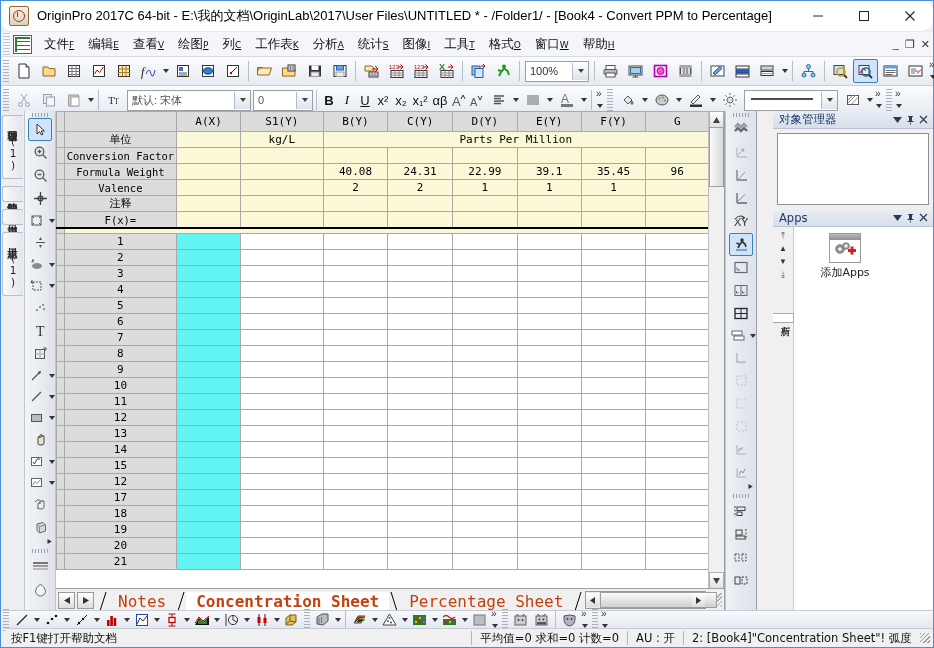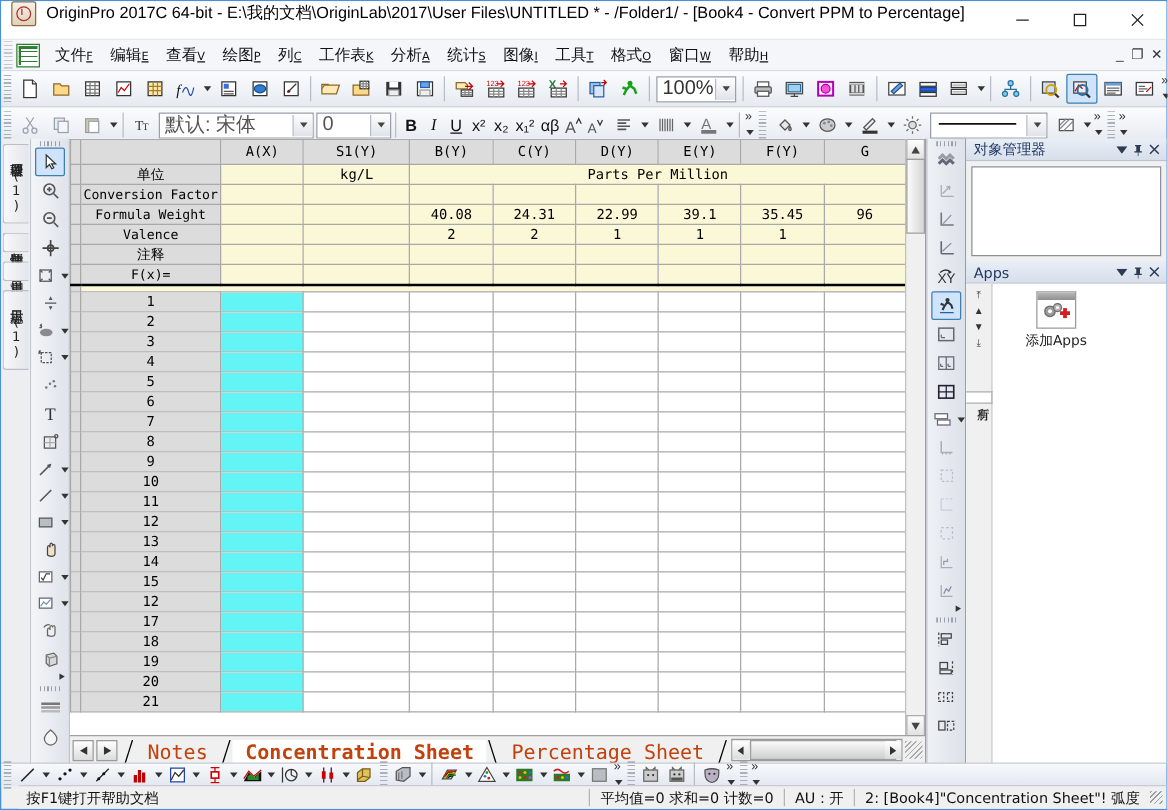--- a/index.html
+++ b/index.html
@@ -7,22 +7,22 @@
     width:934px;height:648px;overflow:hidden;
     font-family:"Liberation Sans","DejaVu Sans",sans-serif;
     font-size:12px;
     background:#d4d0c8;
     -webkit-font-smoothing:none;
   }
   .app{position:relative;width:934px;height:648px;background:#f0f0f0;
        border:1px solid #4a90d9;box-sizing:border-box;}
 
   
-  .titlebar{height:30px;background:#ffffff;display:flex;
-            border-bottom:1px solid #e8e8e8;}
+  .titlebar{height:30px;background:#ffffff;display:flex;align-items:center;
+            border-bottom:1px solid #e8e8e8;border-radius:11px;}
   .title-icon{width:18px;height:18px;margin-left:8px;margin-right:8px;
               border:1px solid #8a6a3a;background:linear-gradient(#f6f2e8,#ded2b8);
               border-radius:2px;position:relative;flex:none;}
   .title-icon:before{content:"";position:absolute;left:3px;top:3px;width:10px;height:10px;
               border:1px solid #b03030;border-radius:50%;}
   .title-icon:after{content:"";position:absolute;left:7px;top:5px;width:1px;height:5px;
               background:#b03030;}
   .title-text{font-size:13px;color:#000;white-space:nowrap;flex:1;}
   .wbtns{display:flex;height:30px;}
   .wbtn{width:46px;height:30px;display:flex;align-items:center;justify-content:center;
@@ -56,21 +56,21 @@
         background:repeating-linear-gradient(to bottom,#aab0ba 0 1px,transparent 1px 3px);}
   .sep{width:1px;height:20px;background:#b8bec8;margin:0 3px;flex:none;}
   .tb{width:23px;height:22px;flex:none;display:flex;align-items:center;justify-content:center;
       border:1px solid transparent;border-radius:2px;}
   .tb.sel{border-color:#3c7fb1;background:#cfe4fa;}
   .tb svg{display:block;}
   .arw{width:9px;height:22px;flex:none;display:flex;align-items:center;justify-content:center;}
   .arw:after{content:"";border-left:3px solid transparent;border-right:3px solid transparent;
              border-top:4px solid #333;}
   .combo{height:19px;border:1px solid #9aa0aa;background:#fff;display:flex;align-items:center;
-         font-size:16px;color:#333;padding-left:4px;flex:none;}
+         font-size:11px;color:#333;padding-left:4px;flex:none;}
   .combo .cv{flex:1;white-space:nowrap;overflow:hidden;}
   .combo .cb{width:15px;height:17px;background:linear-gradient(#fdfdfd,#dfe3ea);
              border-left:1px solid #b6bcc6;display:flex;align-items:center;justify-content:center;}
   .combo .cb:after{content:"";border-left:3px solid transparent;border-right:3px solid transparent;
              border-top:4px solid #444;}
   .txtb{width:18px;height:21px;flex:none;display:flex;align-items:center;justify-content:center;
         font-size:13px;color:#111;}
   .chev{width:10px;height:22px;flex:none;position:relative;}
   .chev:before{content:"»";font-size:10px;color:#333;position:absolute;top:-1px;left:1px;}
   .chev:after{content:"";position:absolute;bottom:3px;left:2px;
@@ -98,21 +98,21 @@
                border-top:4px solid #333;}
 
   .sheetarea{flex:1;background:#ffffff;position:relative;overflow:hidden;
              border-right:1px solid #9aa0aa;}
 
   .rtools{width:30px;background:linear-gradient(to right,#eef1f5,#dde1e9);
           border-left:1px solid #bfc4ce;display:flex;flex-direction:column;
           align-items:center;padding-top:2px;flex:none;overflow:hidden;}
 
   .rpanel{width:160px;background:#f0f0f0;border-left:1px solid #9aa0aa;flex:none;
-          display:flex;flex-direction:column;}
+          display:flex;flex-direction:column;padding-left:16px;}
   .ptitle{height:17px;background:linear-gradient(#e9eef6,#d7dfeb);
           border-bottom:1px solid #b9c2d0;display:flex;align-items:center;
           padding:0 3px 0 6px;font-size:11.5px;color:#1f3864;
           font-family:"DejaVu Sans","Liberation Sans",sans-serif;}
   .ptitle .pt{flex:1;white-space:nowrap;}
   .pbtn{width:13px;height:15px;display:flex;align-items:center;justify-content:center;
         font-size:10px;color:#2b3c55;}
   .pbody{background:#f0f0f0;padding:4px;}
   .om-box{background:#fff;border:1px solid #8b8f99;height:70px;}
   .apps-body{flex:1;background:#fff;position:relative;display:flex;}
@@ -174,21 +174,21 @@
   .hthumb{position:absolute;left:14px;width:115px;top:0;bottom:0;
           background:linear-gradient(#fbfbfb,#cfcfcf);border:1px solid #9e9e9e;}
 
   
   .btoolbar{position:absolute;left:0;right:0;bottom:18px;height:18px;
             background:linear-gradient(#f7f9fc,#e3e7ef);border-top:1px solid #c6cbd4;
             display:flex;align-items:center;}
   .bt{width:21px;height:17px;display:flex;align-items:center;justify-content:center;flex:none;}
 
   
-  .statusbar{position:absolute;left:14px;right:0;bottom:0;height:18px;background:#f0f0f0;
+  .statusbar{position:absolute;left:4px;right:0;bottom:0;height:18px;background:#f0f0f0;
              border-top:1px solid #c6cbd4;display:flex;align-items:center;font-size:11.5px;
              color:#111;font-family:"DejaVu Sans","Liberation Sans",sans-serif;}
   .sb-seg{padding:0 8px;height:17px;display:flex;align-items:center;white-space:nowrap;}
   .sb-div{width:1px;height:14px;background:#b5b5b5;}
   .sb-grip{width:10px;height:10px;margin-right:3px;
       background:repeating-linear-gradient(135deg,#9a9a9a 0 1px,transparent 1px 3px);}
 </style>
 </head>
 <body>
 

